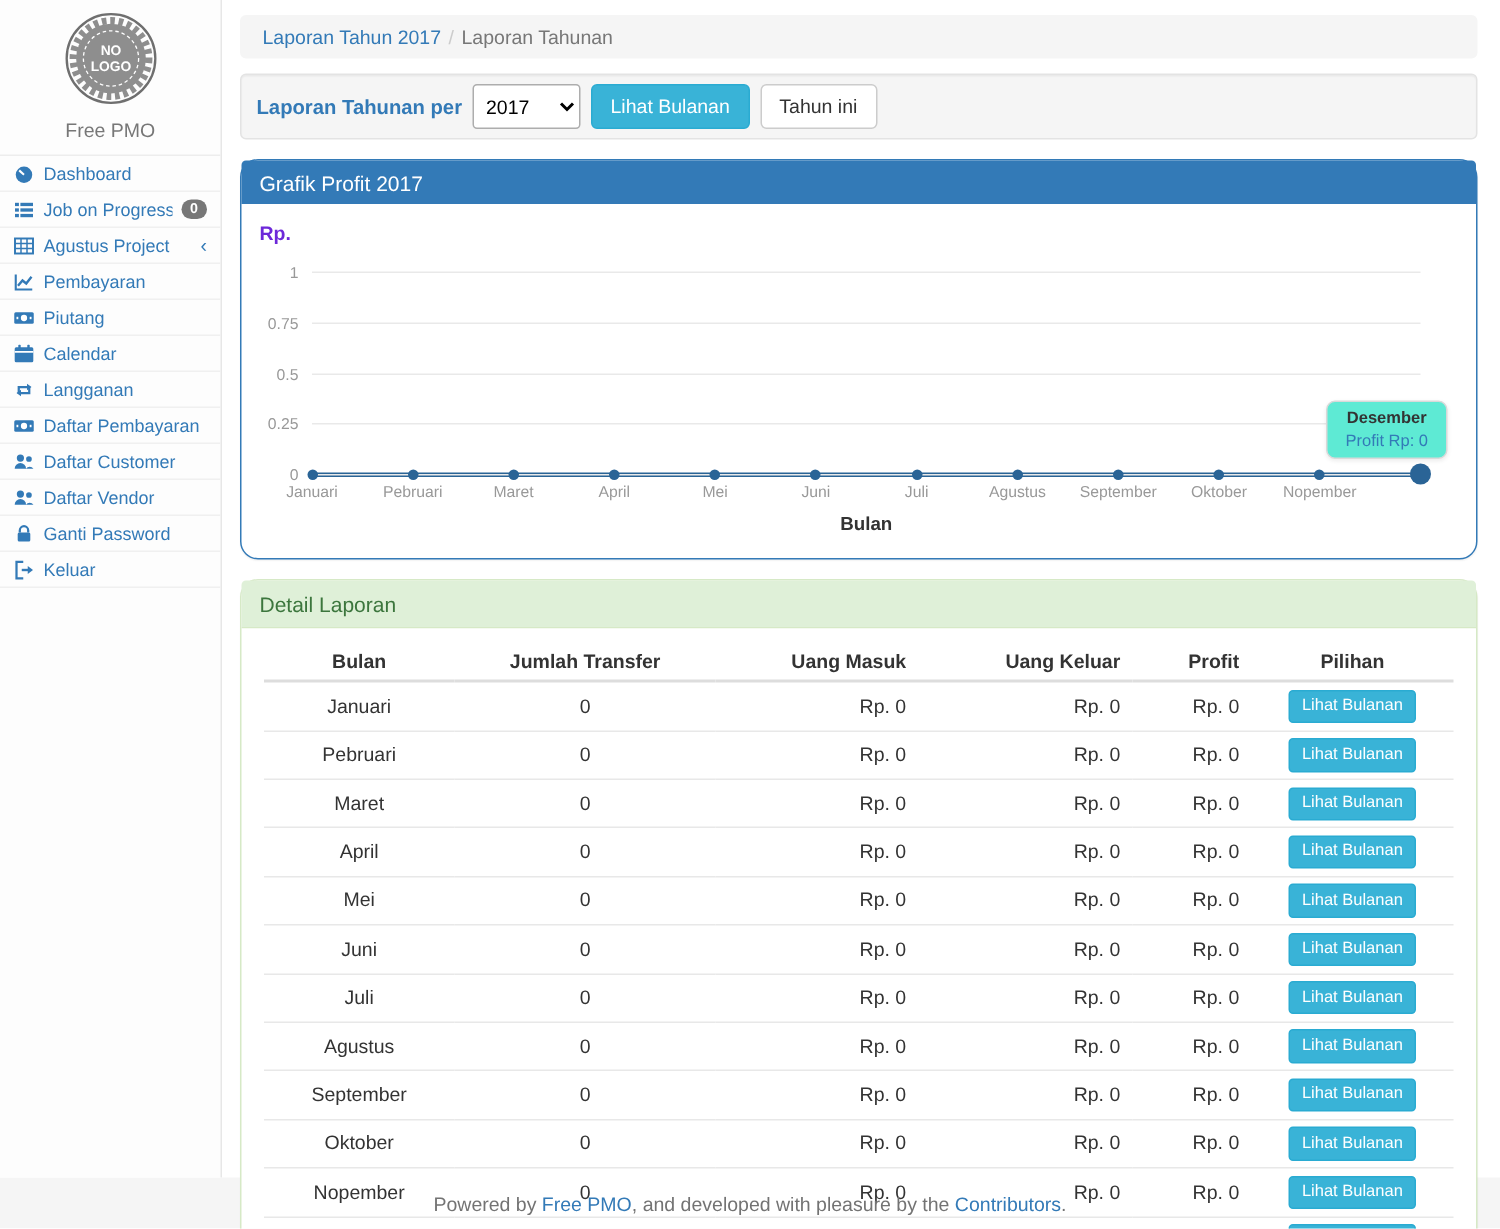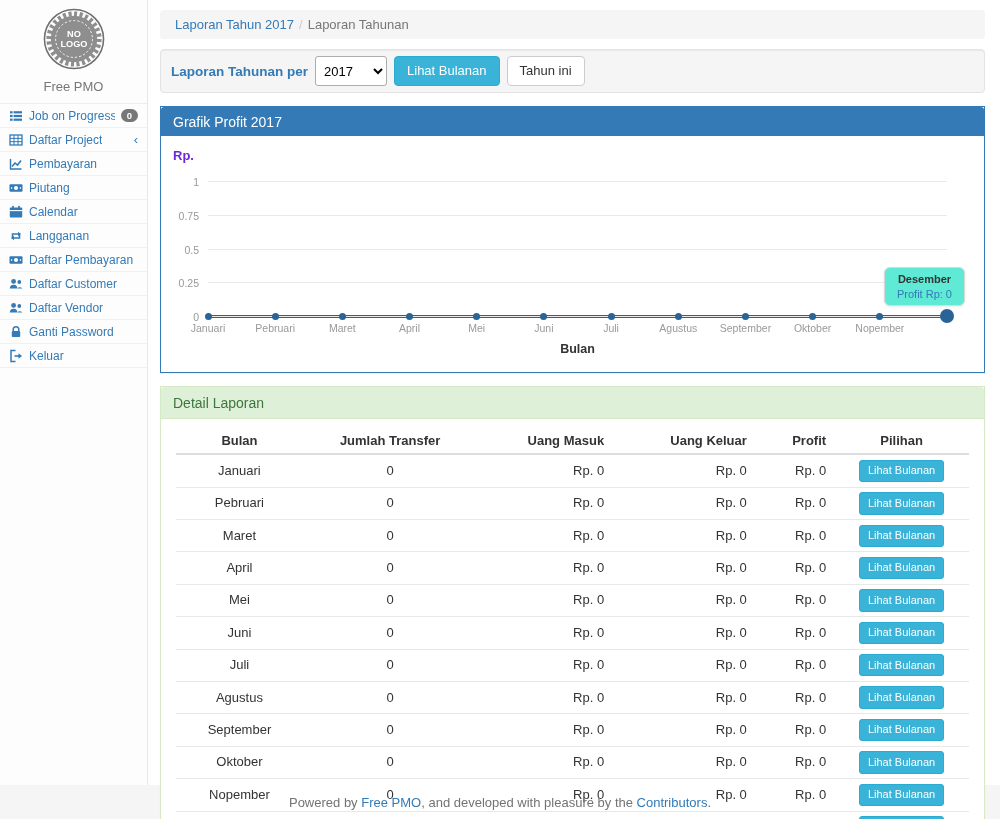--- a/index.html
+++ b/index.html
@@ -34,21 +34,21 @@
           margin-bottom:13px; display:flex; align-items:center; gap:7px; box-shadow:inset 0 1px 1px rgba(0,0,0,.05); }
   .well-label { color:#337ab7; font-weight:bold; font-size:13.5px; }
   select.year { height:30px; width:72px; border:1px solid #adadad; border-radius:3px; background:#fff;
                 font-size:13px; font-family:inherit; padding:2px 4px; }
   .btn { height:30px; border-radius:4px; font-size:13px; padding:4px 12px; cursor:pointer;
          border:1px solid transparent; font-family:inherit; line-height:1.4; }
   .btn-info { background:#39b3d7; border-color:#2aabd2; color:#fff; }
   .btn-default { background:#fff; border-color:#ccc; color:#333; }
   .btn-xs { height:auto; font-size:11px; padding:2.5px 8px; border-radius:3px; }
 
-  .panel { border-radius:0; margin-bottom:13px; background:#fff; box-shadow:0 1px 1px rgba(0,0,0,.05); }
+  .panel { border-radius:12px; margin-bottom:13px; background:#fff; box-shadow:0 1px 1px rgba(0,0,0,.05); }
   .panel-primary { border:1px solid #337ab7; }
   .panel-primary>.panel-heading { background:#337ab7; color:#fff; padding:6.5px 12px; font-size:14px; border-radius:3px 3px 0 0; }
   .panel-success { border:1px solid #d6e9c6; }
   .panel-success>.panel-heading { background:#dff0d8; color:#3c763d; padding:7.5px 12px; font-size:14px;
                                   border-radius:3px 3px 0 0; border-bottom:1px solid #d6e9c6; }
 
   
   .chart-body { position:relative; height:236px; }
   .rp-label { position:absolute; top:12px; left:12px; font-weight:bold; font-size:13px; color:#6d28d9; }
   .grid { position:absolute; left:47px; right:37px; top:45px; height:135px; }
@@ -93,20 +93,29 @@
         <text x="32" y="29.5" text-anchor="middle" font-size="9.5" font-weight="bold" fill="#fff">NO</text>
         <text x="32" y="40.5" text-anchor="middle" font-size="9.5" font-weight="bold" fill="#fff">LOGO</text>
       </svg>
       <div class="brand-name">Free PMO</div>
     </div>
 
     <ul class="nav">
       <li>
         <span class="icn">
             <svg viewBox="0 0 14 14" width="14" height="14" fill="#337ab7">
+              <circle cx="7" cy="7.5" r="5.5"></circle>
+              <line x1="7" y1="7.5" x2="3.8" y2="4.6" stroke="#fff" stroke-width="1.4"></line>
+            </svg>
+          </span>
+        <span class="lbl">Dashboard</span>
+      </li>
+      <li>
+        <span class="icn">
+            <svg viewBox="0 0 14 14" width="14" height="14" fill="#337ab7">
               <rect x="1" y="2.2" width="2.6" height="2.2"></rect>
               <rect x="4.6" y="2.2" width="8.4" height="2.2"></rect>
               <rect x="1" y="5.9" width="2.6" height="2.2"></rect>
               <rect x="4.6" y="5.9" width="8.4" height="2.2"></rect>
               <rect x="1" y="9.6" width="2.6" height="2.2"></rect>
               <rect x="4.6" y="9.6" width="8.4" height="2.2"></rect>
             </svg>
           </span>
         <span class="lbl">Job on Progress</span>
         <span class="badge">0</span>
@@ -116,21 +125,21 @@
             <svg viewBox="0 0 14 14" width="14" height="14">
               <g fill="none" stroke="#337ab7">
                 <rect x="1" y="2" width="12" height="10" stroke-width="1.3"></rect>
                 <line x1="1" y1="5.4" x2="13" y2="5.4"></line>
                 <line x1="1" y1="8.7" x2="13" y2="8.7"></line>
                 <line x1="5" y1="2" x2="5" y2="12"></line>
                 <line x1="9" y1="2" x2="9" y2="12"></line>
               </g>
             </svg>
           </span>
-        <span class="lbl">Daftar Project</span>
+        <span class="lbl">Agustus Project</span>
         <span class="chev">‹</span>
       </li>
       <li>
         <span class="icn">
             <svg viewBox="0 0 14 14" width="14" height="14">
               <path d="M1.5 2v10h11" fill="none" stroke="#337ab7" stroke-width="1.4"></path>
               <polyline points="3,9.5 6,6 8.5,8 12,3.5" fill="none" stroke="#337ab7" stroke-width="1.6"></polyline>
             </svg>
           </span>
         <span class="lbl">Pembayaran</span>

